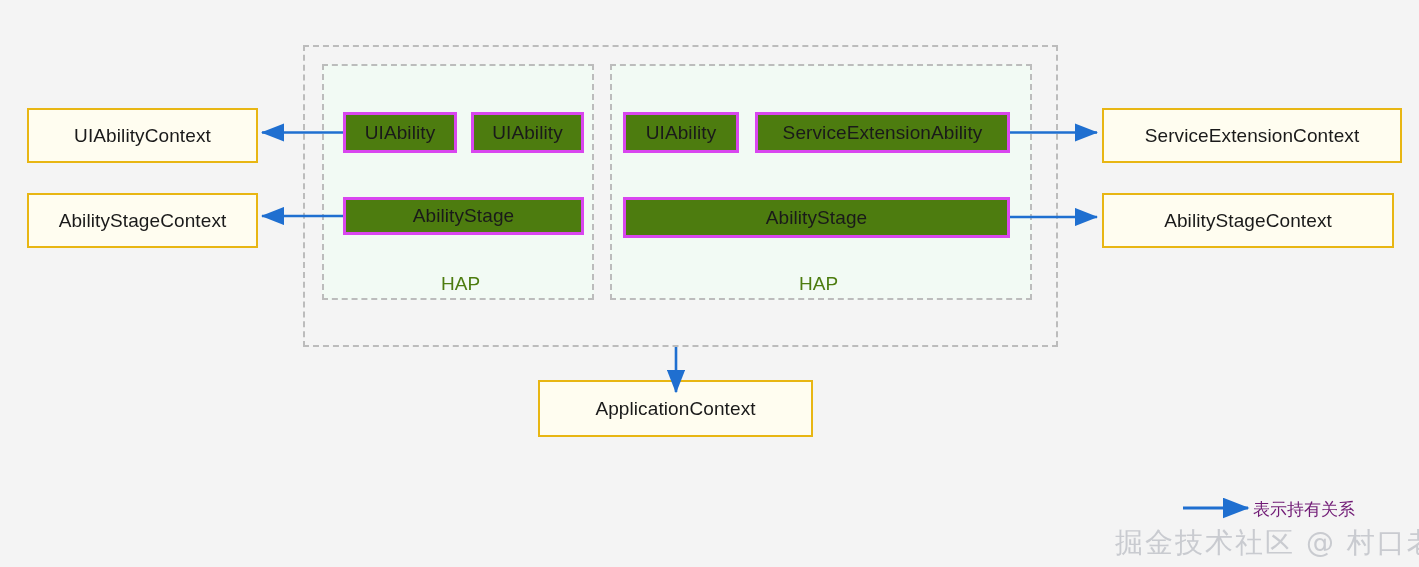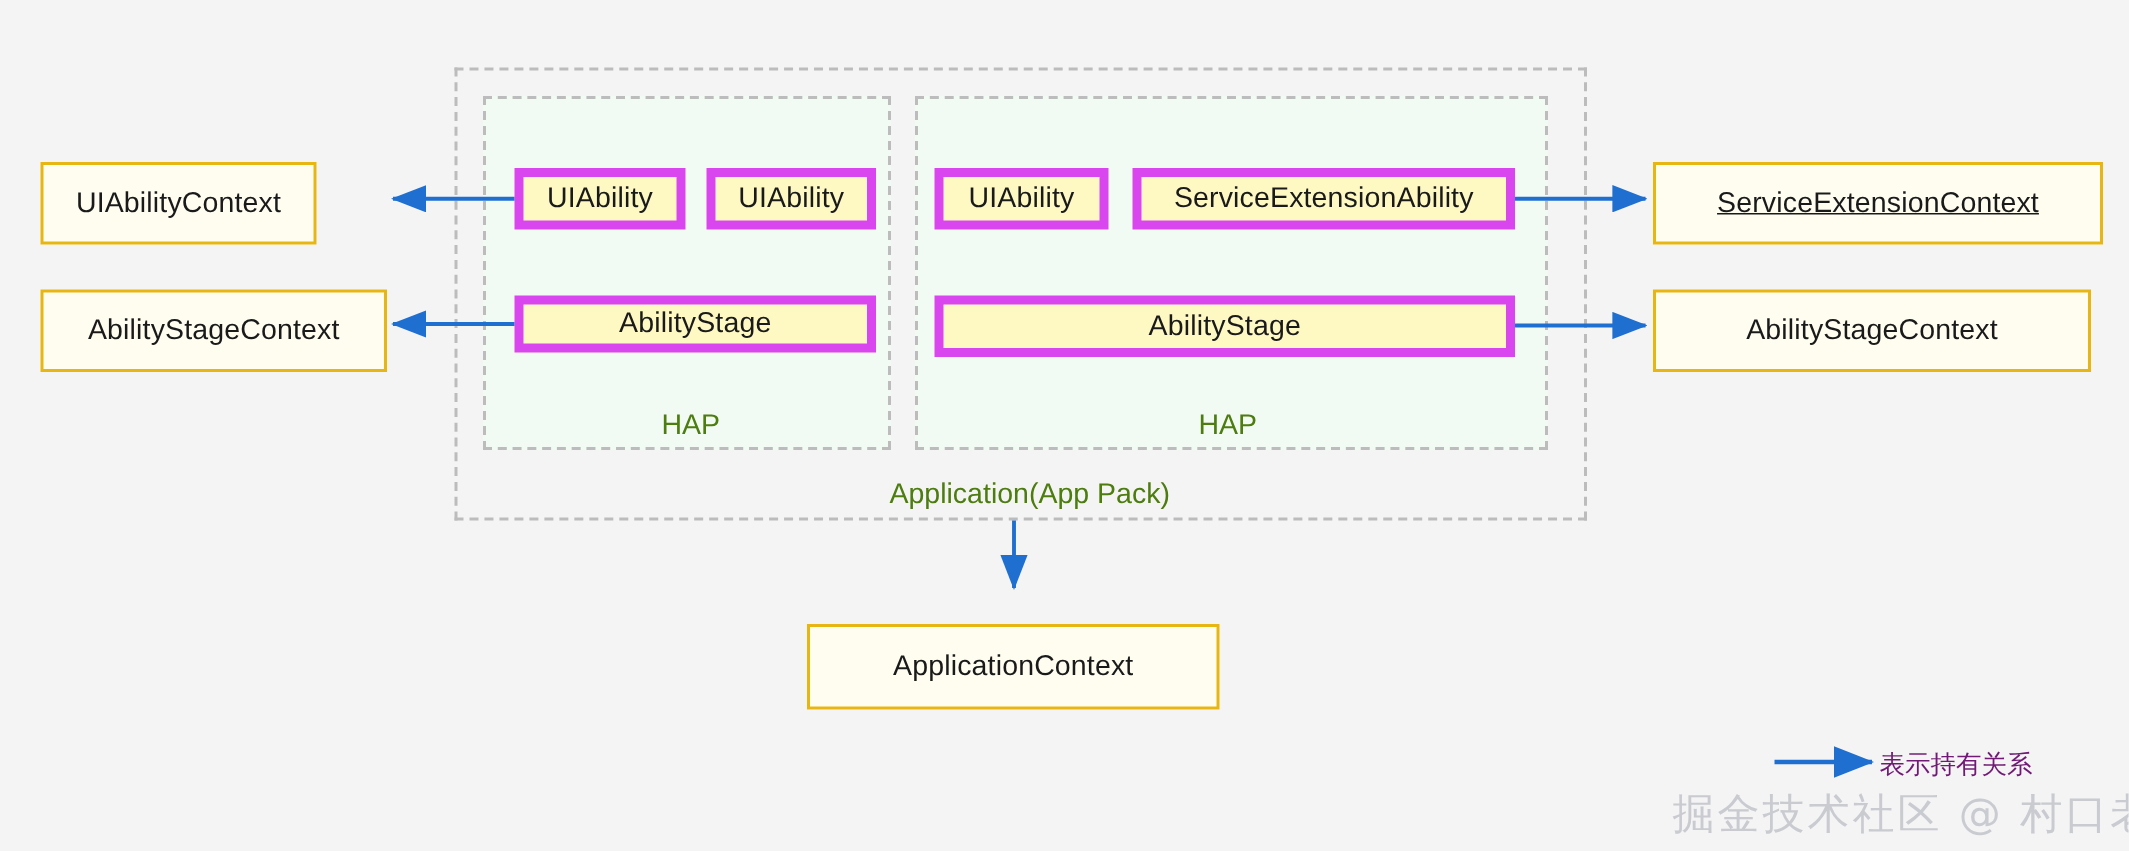--- a/index.html
+++ b/index.html
@@ -34,22 +34,22 @@
   }
   
   .ctx {
     border: 2px solid #e8b613;
     background: #fffdf0;
     font-size: 19px;
     letter-spacing: .1px;
   }
   
   .ability {
-    border: 6px solid #d946ef;
-    background: #fef9c3;
+    border: 3px solid #d946ef;
+    background: #4d7c0f;
     font-size: 19px;
     letter-spacing: .1px;
   }
   
   .dashed {
     position: absolute;
     box-sizing: border-box;
     border: 2px dashed #bcbcbc;
   }
   .hap {
@@ -90,28 +90,28 @@
 <body>
 
 <div id="canvas">
 
   <div class="dashed app-outer" style="left:303px; top:45px; width:755px; height:302px;"></div>
 
   <div class="dashed hap" style="left:322px; top:64px; width:272px; height:236px;"></div>
 
   <div class="dashed hap" style="left:610px; top:64px; width:422px; height:236px;"></div>
 
-  <div class="node ctx" style="left:27px; top:108px; width:184px; height:55px;">
+  <div class="node ctx" style="left:27px; top:108px; width:231px; height:55px;">
     <span>UIAbilityContext</span>
   </div>
   <div class="node ctx" style="left:27px; top:193px; width:231px; height:55px;">
     <span>AbilityStageContext</span>
   </div>
 
-  <div class="node ctx" style="left:1102px; top:108px; width:300px; height:55px;text-decoration:underline;">
+  <div class="node ctx" style="left:1102px; top:108px; width:300px; height:55px;">
     <span>ServiceExtensionContext</span>
   </div>
   <div class="node ctx" style="left:1102px; top:193px; width:292px; height:55px;">
     <span>AbilityStageContext</span>
   </div>
 
   <div class="node ability" style="left:343px; top:112px; width:114px; height:41px;">
     <span>UIAbility</span>
   </div>
   <div class="node ability" style="left:471px; top:112px; width:113px; height:41px;">
@@ -130,25 +130,22 @@
   <div class="node ability" style="left:755px; top:112px; width:255px; height:41px;">
     <span>ServiceExtensionAbility</span>
   </div>
   <div class="node ability" style="left:623px; top:197px; width:387px; height:41px;">
     <span>AbilityStage</span>
   </div>
   <div class="plain-label" style="left:799px; top:273px;">
     <span>HAP</span>
   </div>
 
-  <div class="plain-label" style="left:593px; top:319px;">
-    <span>Application(App Pack)</span>
-  </div>
 
-  <div class="node ctx" style="left:538px; top:416px; width:275px; height:57px;">
+  <div class="node ctx" style="left:538px; top:380px; width:275px; height:57px;">
     <span>ApplicationContext</span>
   </div>
 
   <div class="legend-label" style="left:1253px; top:498px;">
     <span>表示持有关系</span>
   </div>
 
   <div class="watermark" style="left:1115px; top:524px;">
     <span>掘金技术社区 @ 村口老王</span>
   </div>

